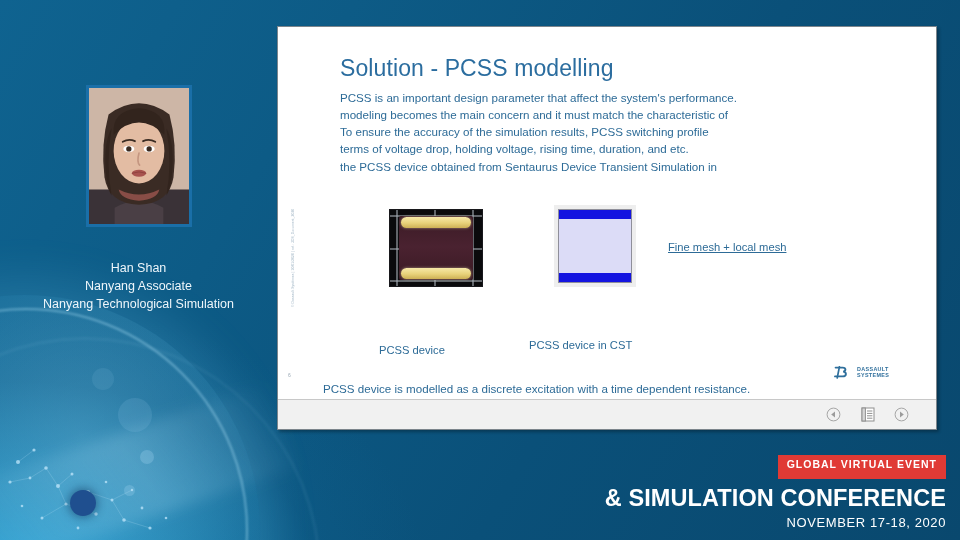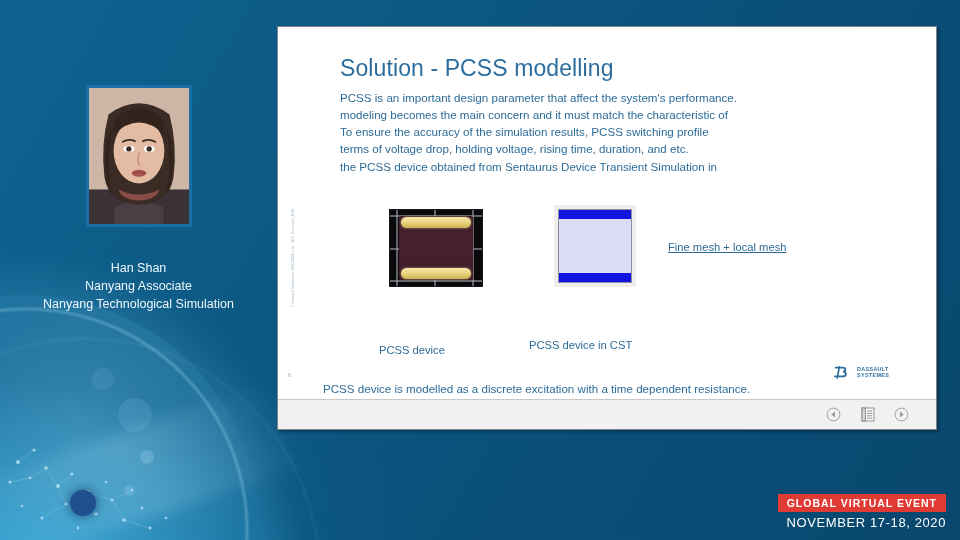--- a/index.html
+++ b/index.html
@@ -282,21 +282,22 @@
     text-align: right;
     color: #ffffff;
   }
   #badge-global {
     display: inline-block;
     background: #e03a35;
     color: #ffffff;
     font-size: 10.5px;
     font-weight: bold;
     letter-spacing: 1.0px;
-    padding: 3px 9px 3px 9px;
+    padding: 3px 9px 9px 9px;
+    margin-bottom: 6px;
   }
   #brand-line1, #brand-line2 {
     font-size: 23.5px;
     font-weight: bold;
     letter-spacing: 0.1px;
     line-height: 1.14;
     white-space: nowrap;
   }
   #brand-line1 .reg { font-size: 11px; vertical-align: super; }
   #brand-line1 .light { font-weight: normal; }
@@ -466,16 +467,17 @@
           <circle cx="7.5" cy="7.5" r="6.4" fill="none" stroke="#a6a6a6" stroke-width="1"></circle>
           <path d="M6 4.4 L9.8 7.5 L6 10.6 Z" fill="#9b9b9b"></path>
         </svg>
       </div>
     </div>
 
   </div>
 
   <div id="branding">
     <div id="badge-global">GLOBAL VIRTUAL EVENT</div>
+    <div id="brand-line2">&amp; SIMULATION CONFERENCE</div>
     <div id="brand-dates">NOVEMBER 17-18, 2020</div>
   </div>
 
 </div>
 
 </body></html>

